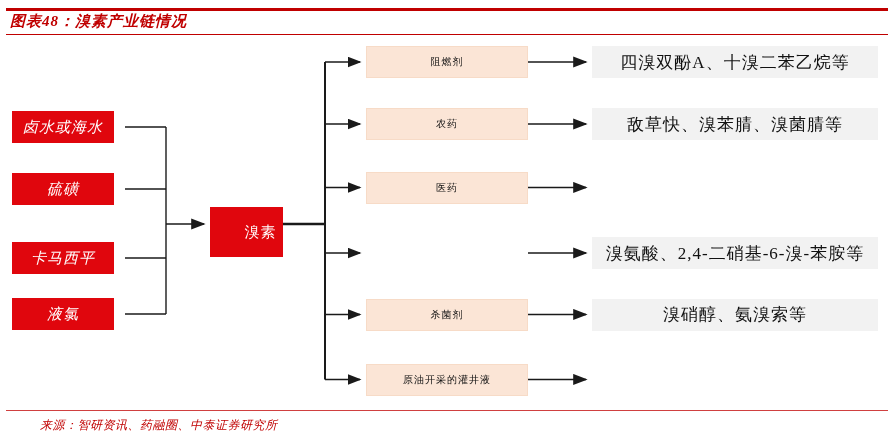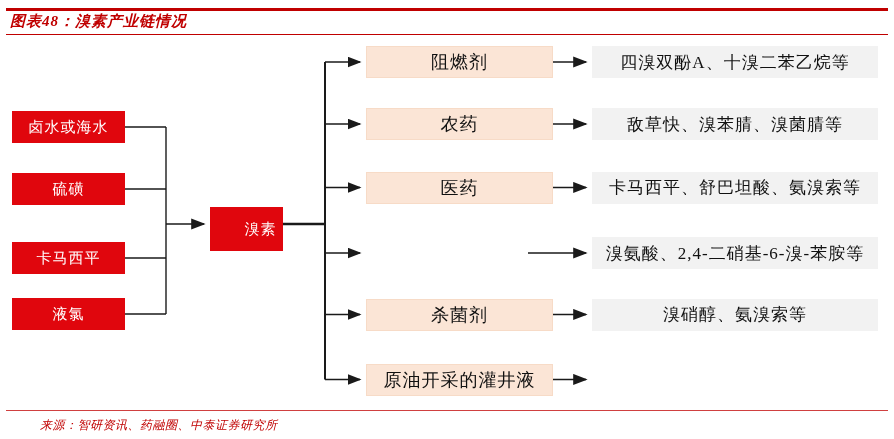--- a/index.html
+++ b/index.html
@@ -25,29 +25,29 @@
   .source{
     position:absolute;left:10px;top:417px;color:var(--title-red);
     font-size:12px;font-style:italic;letter-spacing:.5px;margin-left:30px;
   }
   .box{
     position:absolute;display:flex;align-items:center;justify-content:center;
     text-align:center;box-sizing:border-box;letter-spacing:1px;
   }
   .box.red{
     background:var(--red-box);color:#ffffff;font-size:15px;
-    left:12px;width:113px;height:32px;
+    left:12px;width:102px;height:32px;font-style:italic;
   }
   .box.center-box{
-    left:210px;top:207px;width:73px;height:44px;font-size:15px;
+    left:210px;top:207px;width:73px;height:50px;font-size:15px;
     background:var(--red-box);color:#fff;padding-left:28px;
   }
   .box.pink{
     background:var(--pink-box);border:1px solid #f7dbc7;
-    left:366px;width:187px;height:32px;font-size:18px;color:#111;
+    left:366px;width:162px;height:32px;font-size:10px;color:#111;
   }
   .box.gray{
     background:var(--gray-box);
     left:592px;width:286px;height:32px;font-size:17px;color:#111;
   }
   svg.connectors{position:absolute;left:0;top:0;}
 </style>
 </head>
 <body>
 
@@ -98,20 +98,19 @@
   <div class="box center-box">溴素</div>
 
   <div class="box pink" style="top:46px">阻燃剂</div>
   <div class="box pink" style="top:108px">农药</div>
   <div class="box pink" style="top:171.5px">医药</div>
   <div class="box pink" style="top:298.5px">杀菌剂</div>
   <div class="box pink" style="top:363.5px">原油开采的灌井液</div>
 
   <div class="box gray" style="top:46px">四溴双酚A、十溴二苯乙烷等</div>
   <div class="box gray" style="top:108px">敌草快、溴苯腈、溴菌腈等</div>
-  <div class="box gray" style="top:171.5px">卡马西平、舒巴坦酸、氨溴索等</div>
   <div class="box gray" style="top:237px">溴氨酸、2,4-二硝基-6-溴-苯胺等</div>
   <div class="box gray" style="top:298.5px">溴硝醇、氨溴索等</div>
 
   <div class="rule rule-bottom"></div>
   <div class="source">来源：智研资讯、药融圈、中泰证券研究所</div>
 
 </div>
 
 </body></html>

